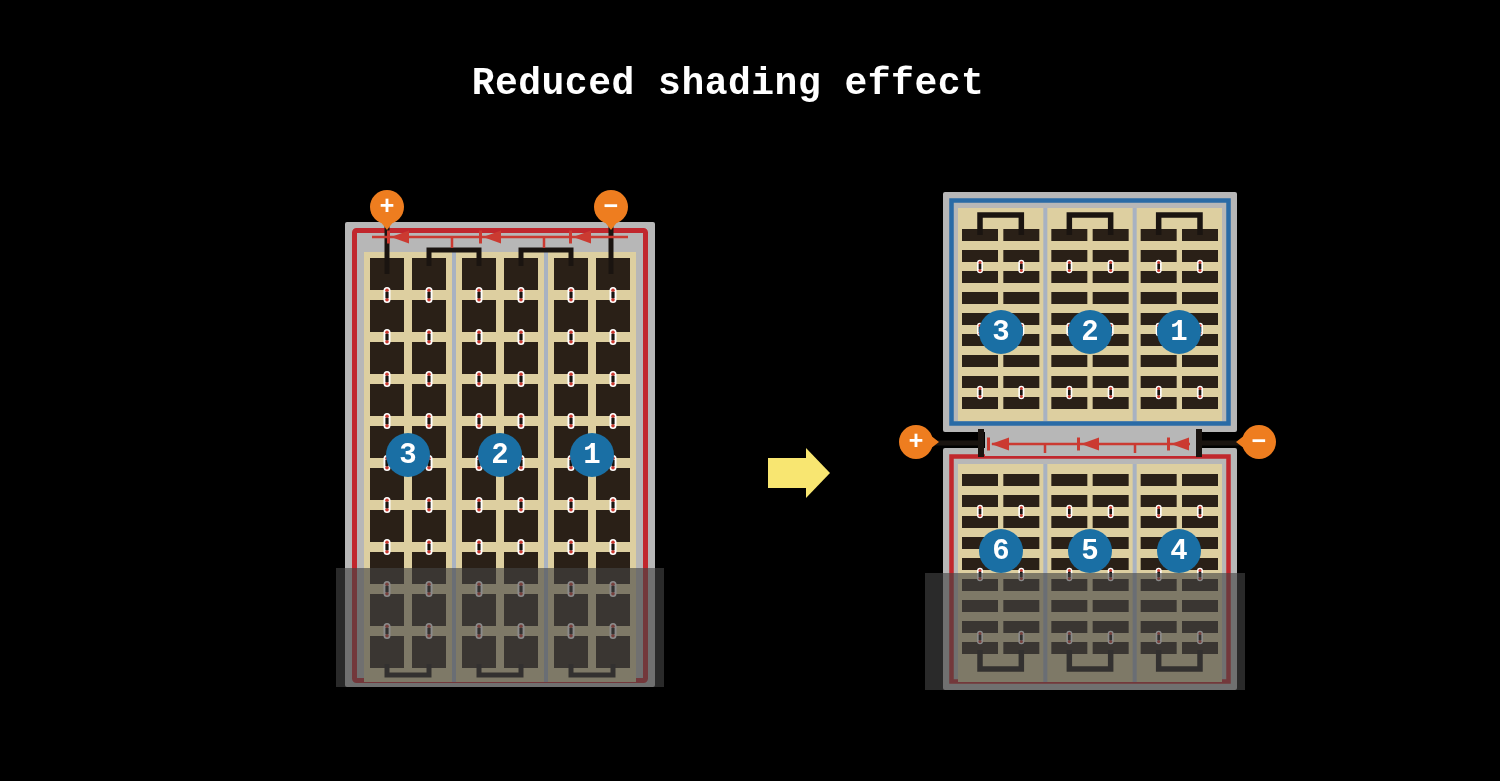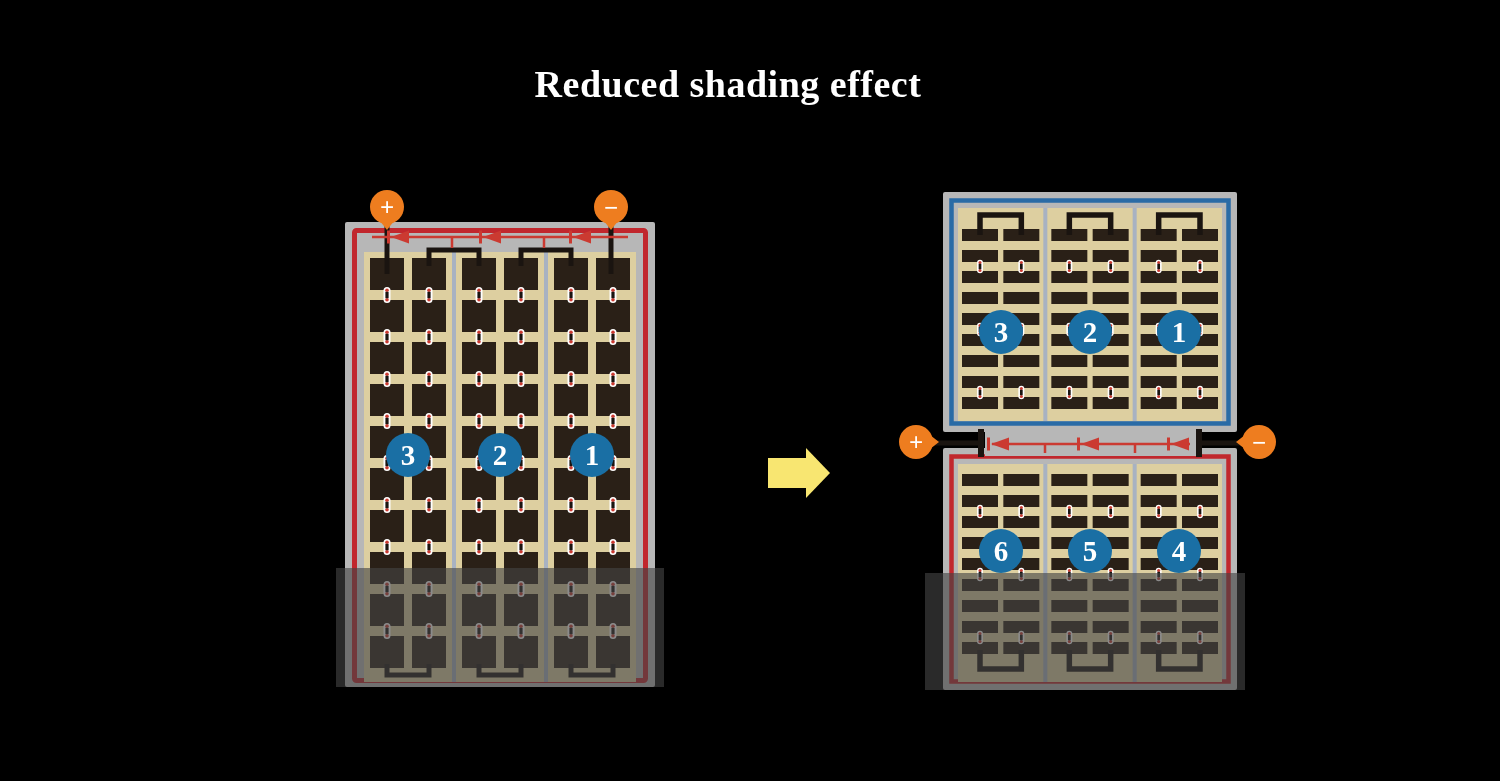--- a/index.html
+++ b/index.html
@@ -1,17 +1,17 @@
 <!DOCTYPE html>
 <html style="--bg: #000000; --title-color: #ffffff; --orange: #ee7d1f; --circle-blue: #1a6fa4; --yellow: #f8e671;"><head>
 <meta charset="utf-8">
 <style>
   html,body{margin:0;padding:0;background:#000;}
   .stage{position:relative;width:1456px;height:781px;background:var(--bg,#000);overflow:hidden;
-         font-family:Liberation Serif, serif;}
+         font-family:Liberation Mono, monospace;}
   .title{position:absolute;top:62px;left:0;width:100%;text-align:center;
          color:var(--title-color,#fff);font-size:38px;font-weight:bold;letter-spacing:.5px;}
   svg.panel{position:absolute;}
   .terminal{position:absolute;width:34px;height:34px;border-radius:50%;
             background:var(--orange);display:flex;align-items:center;justify-content:center;
             color:#fff;font-weight:bold;font-size:25px;line-height:1;z-index:6;}
   .terminal .tip{position:absolute;width:0;height:0;}
   .tip-bottom .tip{bottom:-6px;left:50%;transform:translateX(-50%);
                    border-left:7px solid transparent;border-right:7px solid transparent;
                    border-top:9px solid var(--orange);}

